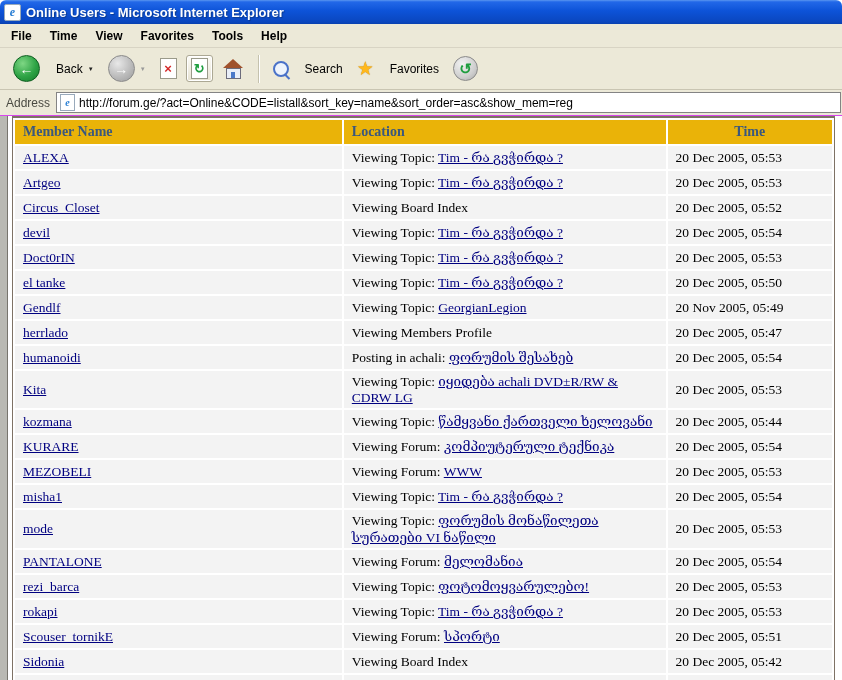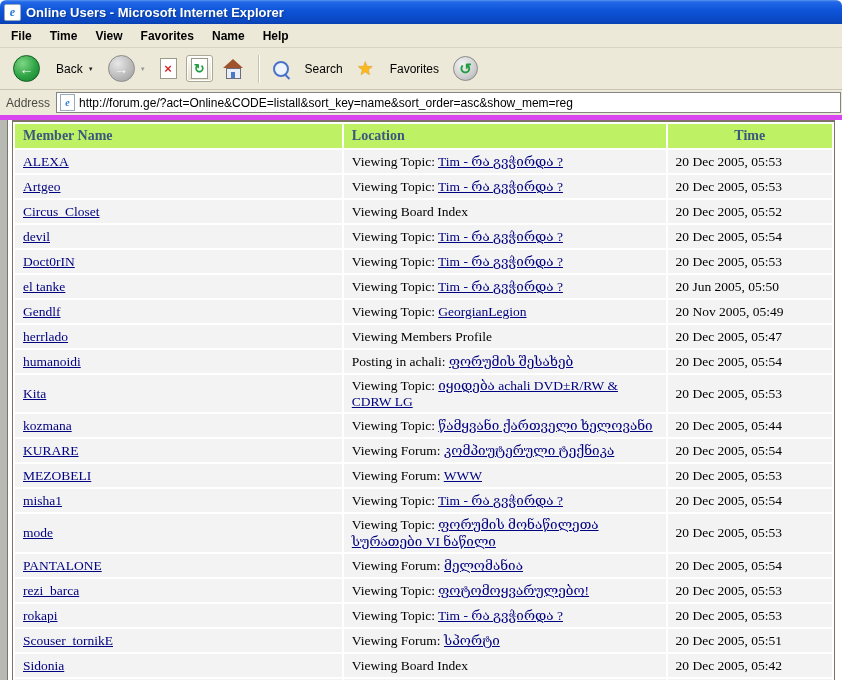--- a/index.html
+++ b/index.html
@@ -65,21 +65,21 @@
   .star{font-size:19px;color:#ffb81c;text-shadow:0 0 1px #a87820;line-height:1;}
   .hist-circle{
     width:23px;height:23px;border-radius:50%;border:1px solid #8a8a8a;
     background:radial-gradient(circle at 35% 30%, #f2f2f2, #cfcfcf 60%, #aaa);
     display:flex;align-items:center;justify-content:center;
     color:#1f9e40;font-size:15px;font-weight:bold;
   }
   
   .addressbar{
     height:25px;background:#ece9d8;display:flex;align-items:center;
-    padding:0 1px 0 6px;border-bottom:5px solid #d946ef;
+    padding:0 1px 0 6px;border-bottom:1px solid #d946ef;
   }
   .addr-label{font-size:12px;color:#4a4a42;margin-right:6px;}
   .addr-field{
     flex:1;height:19px;background:#fff;border:1px solid #848484;
     display:flex;align-items:center;gap:4px;padding-left:3px;font-size:12px;color:#000;
   }
   .page-icon{
     width:13px;height:15px;background:#fff;border:1px solid #9ab;
     display:flex;align-items:center;justify-content:center;
     font:italic bold 10px/1 "Liberation Serif",serif;color:#2a7fd4;
@@ -90,42 +90,42 @@
   table.users{
     margin-left:12px;width:823px;table-layout:fixed;
     border-collapse:separate;border-spacing:2px;background:#fff;
     border:1px solid #7e7265;border-top-width:2px;
     font-family:"Liberation Serif","DejaVu Serif","DejaVu Sans",serif;
   }
   col.c-member{width:326px;}
   col.c-location{width:321px;}
   col.c-time{width:164px;}
   th{
-    background:#bef264;color:#3a587e;font-size:14px;font-weight:bold;
+    background:#eab308;color:#3a587e;font-size:14px;font-weight:bold;
     text-align:left;height:22px;padding:1px 8px;
   }
   th.t-time{text-align:center;margin-left:22px;}
   td{background:#f3f3f3;font-size:13.5px;color:#000;height:19px;padding:2px 8px;vertical-align:middle;}
   td.time{padding-right:20px;white-space:nowrap;}
   a.mlink, a.llink{color:#000080;text-decoration:underline;}
 </style>
 </head>
 <body>
 
 <div class="titlebar">
   <span class="ie-icon">e</span>
   <span class="title-text">Online Users - Microsoft Internet Explorer</span>
 </div>
 
 <div class="menubar">
     <span class="menu-item">File</span>
     <span class="menu-item">Time</span>
     <span class="menu-item">View</span>
     <span class="menu-item">Favorites</span>
-    <span class="menu-item">Name</span>
+    <span class="menu-item">Tools</span>
     <span class="menu-item">Help</span>
   </div>
 
 <div class="toolbar">
   <div class="tb-btn">
     <span class="circle green">←</span>
     <span class="tb-label">Back</span>
     <span class="caret">▼</span>
   </div>
   <div class="tb-btn">
@@ -232,21 +232,21 @@
     </td>
     <td class="time">20 Dec 2005, 05:53</td>
   </tr>
         <tr>
     <td class="member">
       <a class="mlink" href="#">el tanke</a>
     </td>
     <td class="location">
       <span>Viewing Topic: </span><a class="llink" href="#">Tim - რა გვჭირდა ?</a>
     </td>
-    <td class="time">20 Jun 2005, 05:50</td>
+    <td class="time">20 Dec 2005, 05:50</td>
   </tr>
         <tr>
     <td class="member">
       <a class="mlink" href="#">Gendlf</a>
     </td>
     <td class="location">
       <span>Viewing Topic: </span><a class="llink" href="#">GeorgianLegion</a>
     </td>
     <td class="time">20 Nov 2005, 05:49</td>
   </tr>

